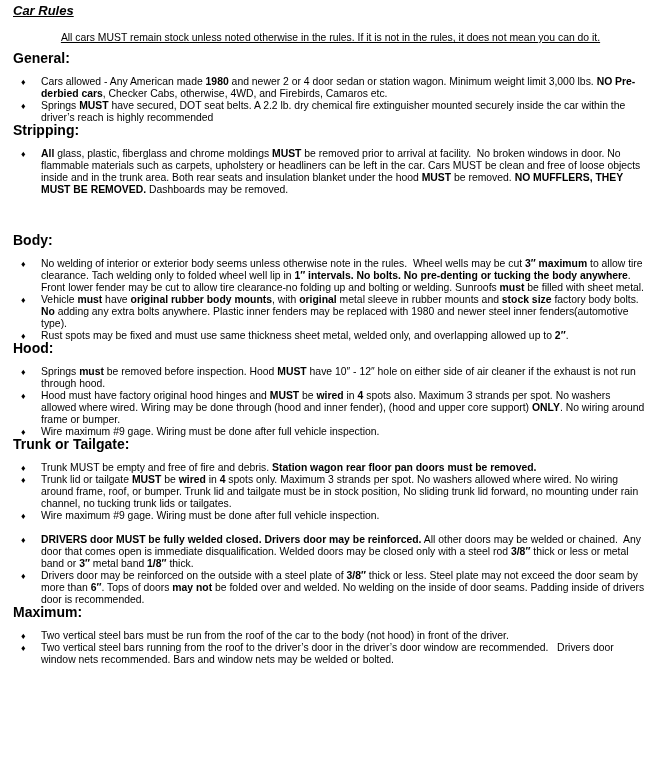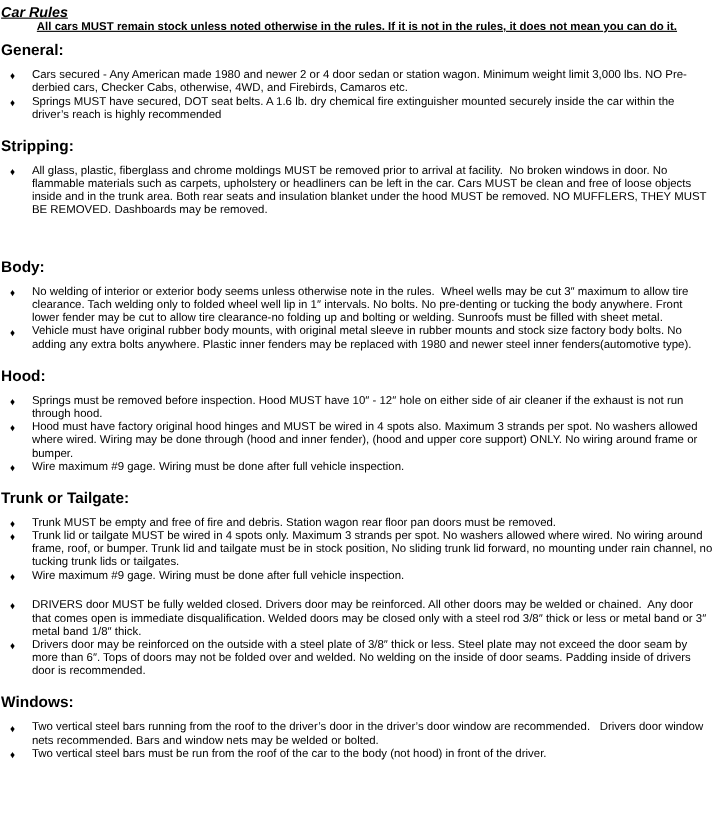--- a/index.html
+++ b/index.html
@@ -3,87 +3,89 @@
 <meta charset="utf-8">
 <style>
   * { box-sizing: border-box; }
   html, body { margin: 0; padding: 0; background: #ffffff; }
   body {
     width: 650px; height: 762px; overflow: hidden;
     font-family: "Liberation Sans", sans-serif;
     font-size: 10.4px; line-height: 12px; color: #000;
     -webkit-font-smoothing: none;
   }
-  .page { padding: 3px 2px 0 1px; }
+  .page { padding: 3px 2px 0 13px; }
 
   .doc-title {
     display: inline-block;
     margin: 0;
     font-size: 13px; line-height: 16px;
     font-weight: bold; font-style: italic;
     text-decoration: underline;
   }
   .doc-subtitle {
+    margin-top: 13px;
     text-align: center;
-    font-weight: bold;
+    font-weight: normal;
   }
   .doc-subtitle .underlined { text-decoration: underline; }
 
-  .section { margin-top: 15px; }
+  .section { }
   #sections .section:first-child { margin-top: 8px; }
   
   #sections .section:nth-child(3) { margin-top: 38px; }
 
   .section-heading {
     margin: 0;
     font-size: 14px; line-height: 12px;
     font-weight: bold;
   }
   ul.bullets { list-style: none; margin: 12px 0 0 0; padding: 0; }
   li.bullet {
     position: relative;
     padding-left: 28px;
     white-space: pre-wrap;
   }
   li.bullet::before {
     content: "\2666";
     position: absolute; left: 8px; top: 0;
     font-size: 9px; line-height: 12px;
   }
-  b, .bold-run { font-weight: normal; text-align: center; }
+  b, .bold-run { font-weight: bold; text-align: center; }
 </style>
 </head>
 <body>
 
 <div class="page">
   <h1 class="doc-title">Car Rules</h1>
 
   <div class="doc-subtitle">
     <span class="underlined">All cars MUST remain stock unless noted otherwise in the rules. If it is not in the rules, it does not mean you can do it.</span>
   </div>
 
   <div id="sections">
       <section class="section">
         <h2 class="section-heading">General:</h2>
         <ul class="bullets">
-          <li class="bullet"><span class="text-run">Cars secured - Any American made </span><span class="bold-run">1980</span><span class="text-run"> and newer 2 or 4 door sedan or station wagon. Minimum weight limit 3,000 lbs. </span><span class="bold-run">NO Pre-derbied cars</span><span class="text-run">, Checker Cabs, otherwise, 4WD, and Firebirds, Camaros etc.</span></li>
-          <li class="bullet"><span class="text-run">Springs </span><span class="bold-run">MUST</span><span class="text-run"> have secured, DOT seat belts. A 1.6 lb. dry chemical fire extinguisher mounted securely inside the car within the driver’s reach is highly recommended</span></li>
+          <li class="bullet"><span class="text-run">Cars allowed - Any American made </span><span class="bold-run">1980</span><span class="text-run"> and newer 2 or 4 door sedan or station wagon. Minimum weight limit 3,000 lbs. </span><span class="bold-run">NO Pre-derbied cars</span><span class="text-run">, Checker Cabs, otherwise, 4WD, and Firebirds, Camaros etc.</span></li>
+          <li class="bullet"><span class="text-run">Springs </span><span class="bold-run">MUST</span><span class="text-run"> have secured, DOT seat belts. A 2.2 lb. dry chemical fire extinguisher mounted securely inside the car within the driver’s reach is highly recommended</span></li>
         </ul>
       </section>
       <section class="section">
         <h2 class="section-heading">Stripping:</h2>
         <ul class="bullets">
           <li class="bullet"><span class="bold-run">All</span><span class="text-run"> glass, plastic, fiberglass and chrome moldings </span><span class="bold-run">MUST</span><span class="text-run"> be removed prior to arrival at facility.  No broken windows in door. No flammable materials such as carpets, upholstery or headliners can be left in the car. Cars MUST be clean and free of loose objects inside and in the trunk area. Both rear seats and insulation blanket under the hood </span><span class="bold-run">MUST</span><span class="text-run"> be removed. </span><span class="bold-run">NO MUFFLERS, THEY MUST BE REMOVED.</span><span class="text-run"> Dashboards may be removed.</span></li>
         </ul>
       </section>
       <section class="section">
         <h2 class="section-heading">Body:</h2>
         <ul class="bullets">
           <li class="bullet"><span class="text-run">No welding of interior or exterior body seems unless otherwise note in the rules.  Wheel wells may be cut </span><span class="bold-run">3″ maximum</span><span class="text-run"> to allow tire clearance. Tach welding only to folded wheel well lip in </span><span class="bold-run">1″ intervals. No bolts. No pre-denting or tucking the body anywhere</span><span class="text-run">. Front lower fender may be cut to allow tire clearance-no folding up and bolting or welding. Sunroofs </span><span class="bold-run">must</span><span class="text-run"> be filled with sheet metal.</span></li>
           <li class="bullet"><span class="text-run">Vehicle </span><span class="bold-run">must</span><span class="text-run"> have </span><span class="bold-run">original rubber body mounts</span><span class="text-run">, with </span><span class="bold-run">original</span><span class="text-run"> metal sleeve in rubber mounts and </span><span class="bold-run">stock size</span><span class="text-run"> factory body bolts. </span><span class="bold-run">No</span><span class="text-run"> adding any extra bolts anywhere. Plastic inner fenders may be replaced with 1980 and newer steel inner fenders(automotive type).</span></li>
+          <li class="bullet"><span class="text-run">Rust spots may be fixed and must use same thickness sheet metal, welded only, and overlapping allowed up to </span><span class="bold-run">2″</span><span class="text-run">.</span></li>
         </ul>
       </section>
       <section class="section">
         <h2 class="section-heading">Hood:</h2>
         <ul class="bullets">
           <li class="bullet"><span class="text-run">Springs </span><span class="bold-run">must</span><span class="text-run"> be removed before inspection. Hood </span><span class="bold-run">MUST</span><span class="text-run"> have 10″ - 12″ hole on either side of air cleaner if the exhaust is not run through hood.</span></li>
           <li class="bullet"><span class="text-run">Hood must have factory original hood hinges and </span><span class="bold-run">MUST</span><span class="text-run"> be </span><span class="bold-run">wired</span><span class="text-run"> in </span><span class="bold-run">4</span><span class="text-run"> spots also. Maximum 3 strands per spot. No washers allowed where wired. Wiring may be done through (hood and inner fender), (hood and upper core support) </span><span class="bold-run">ONLY</span><span class="text-run">. No wiring around frame or bumper.</span></li>
           <li class="bullet"><span class="text-run">Wire maximum #9 gage. Wiring must be done after full vehicle inspection.</span></li>
         </ul>
       </section>
@@ -95,20 +97,20 @@
           <li class="bullet"><span class="text-run">Wire maximum #9 gage. Wiring must be done after full vehicle inspection.</span></li>
         </ul>
       </section>
       <section class="section">
         <ul class="bullets">
           <li class="bullet"><span class="bold-run">DRIVERS door MUST be fully welded closed. Drivers door may be reinforced.</span><span class="text-run"> All other doors may be welded or chained.  Any door that comes open is immediate disqualification. Welded doors may be closed only with a steel rod </span><span class="bold-run">3/8″</span><span class="text-run"> thick or less or metal band or </span><span class="bold-run">3″</span><span class="text-run"> metal band </span><span class="bold-run">1/8″</span><span class="text-run"> thick.</span></li>
           <li class="bullet"><span class="text-run">Drivers door may be reinforced on the outside with a steel plate of </span><span class="bold-run">3/8″</span><span class="text-run"> thick or less. Steel plate may not exceed the door seam by more than </span><span class="bold-run">6″</span><span class="text-run">. Tops of doors </span><span class="bold-run">may not</span><span class="text-run"> be folded over and welded. No welding on the inside of door seams. Padding inside of drivers door is recommended.</span></li>
         </ul>
       </section>
       <section class="section">
-        <h2 class="section-heading">Windows:</h2>
+        <h2 class="section-heading">Maximum:</h2>
         <ul class="bullets">
+          <li class="bullet"><span class="text-run">Two vertical steel bars must be run from the roof of the car to the body (not hood) in front of the driver.</span></li>
           <li class="bullet"><span class="text-run">Two vertical steel bars running from the roof to the driver’s door in the driver’s door window are recommended.   Drivers door window nets recommended. Bars and window nets may be welded or bolted.</span></li>
-          <li class="bullet"><span class="text-run">Two vertical steel bars must be run from the roof of the car to the body (not hood) in front of the driver.</span></li>
         </ul>
       </section>
     </div>
 </div>
 
 </body></html>

